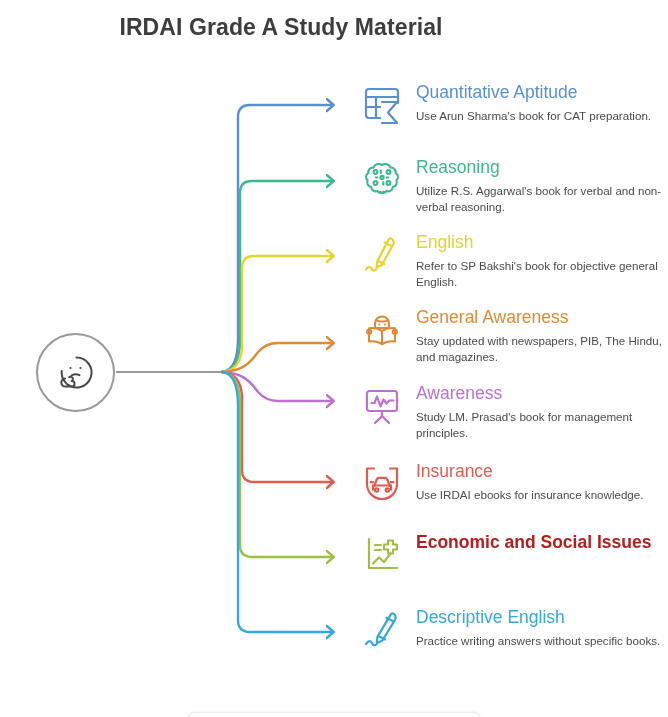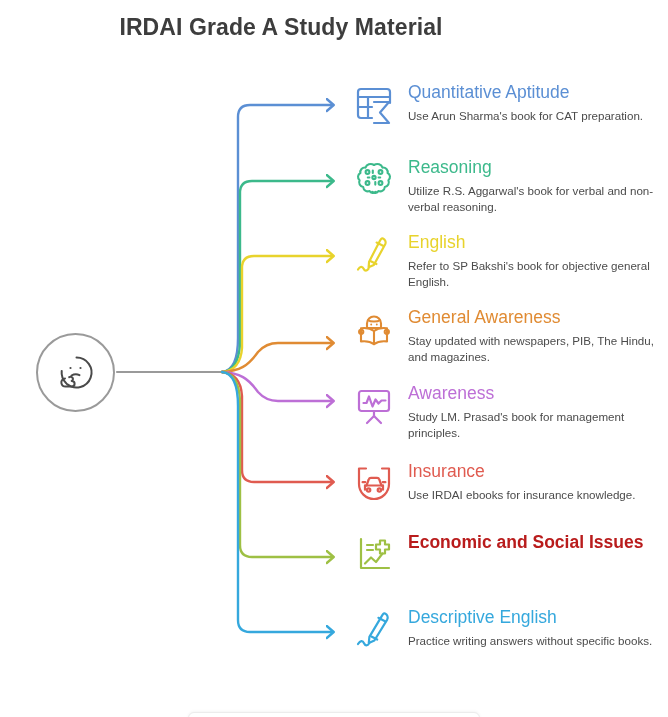--- a/index.html
+++ b/index.html
@@ -56,21 +56,21 @@
     top: 0;
     width: 668px;
     height: 717px;
     z-index: 1;
     pointer-events: none;
   }
 
   
   .branches {
     position: absolute;
-    left: 4px; top: 0;
+    left: 12px; top: 0;
     width: 562px;
     height: 717px;
     z-index: 2;
   }
   .branch {
     position: absolute;
     left: 348px;
     width: 316px;
     display: flex;
     align-items: flex-start;

